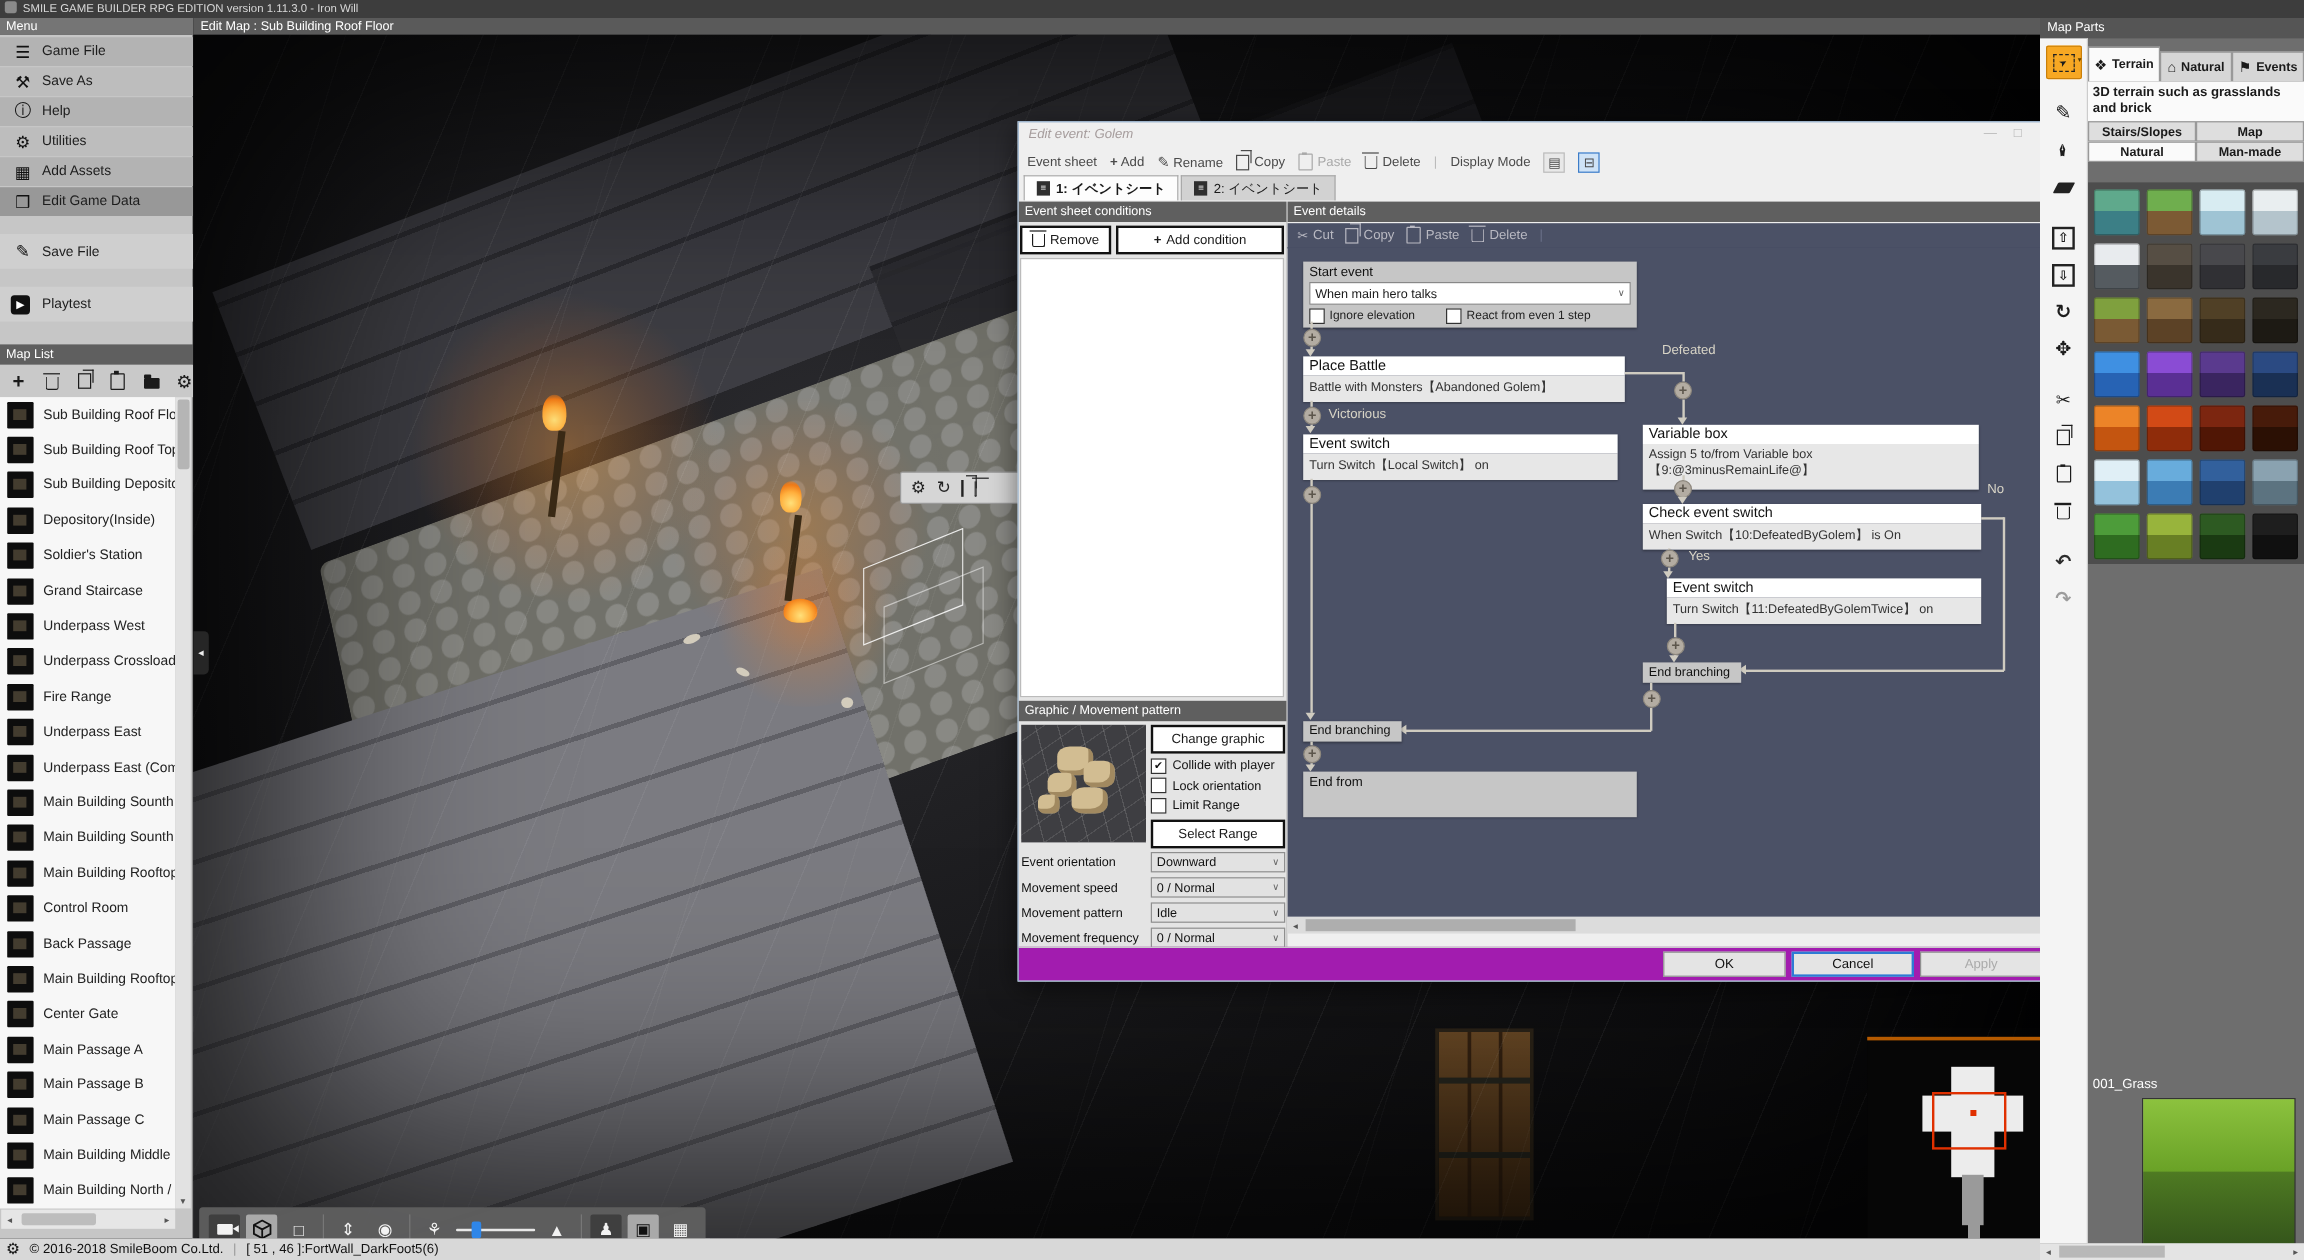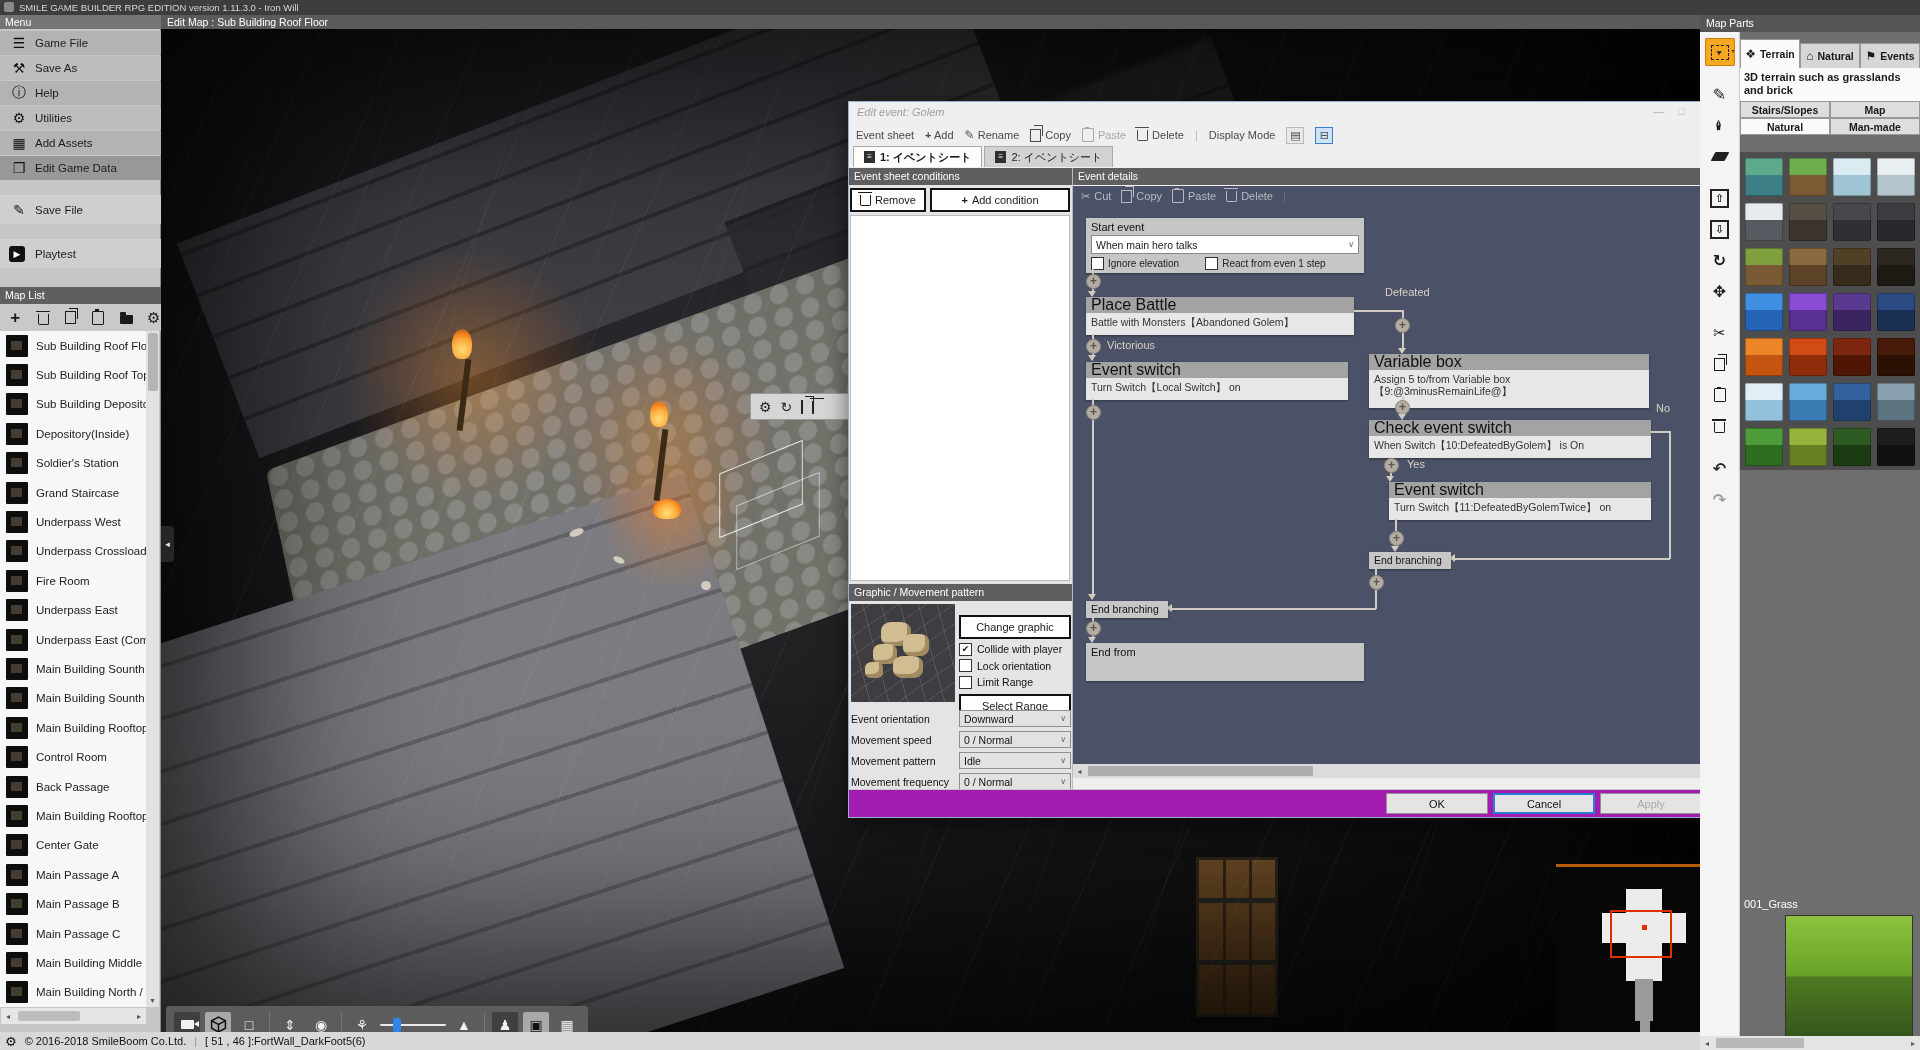--- a/index.html
+++ b/index.html
@@ -113,34 +113,34 @@
   .lp-hdr{position:absolute;left:0;top:0;right:0;height:17px;}
   .lp-btns{position:absolute;left:1px;top:20px;display:flex;gap:4px;}
   .btn-black{background:#fff;border:2px solid #111;font-size:11px;height:24px;display:flex;align-items:center;justify-content:center;gap:4px;box-sizing:border-box;}
   .lp-empty{position:absolute;left:1px;top:47px;width:220px;height:366px;background:#fff;border:1px solid #bbb;box-sizing:border-box;}
   .gm-hdr{position:absolute;left:0;top:416px;right:0;height:17px;}
   .gm-preview{position:absolute;left:2px;top:436px;width:104px;height:98px;background:#3e3e42;overflow:hidden;}
   .gm-preview::before{content:"";position:absolute;inset:0;background:
      repeating-linear-gradient(75deg,rgba(160,160,160,.25) 0 1px,transparent 1px 18px),
      repeating-linear-gradient(-35deg,rgba(160,160,160,.2) 0 1px,transparent 1px 16px);}
   .rock{position:absolute;background:#d2bd92;border-radius:35%;box-shadow:inset -4px -4px 0 rgba(120,95,55,.55);}
-  .gm-col{position:absolute;left:110px;top:436px;width:112px;margin-top:11px;}
+  .gm-col{position:absolute;left:110px;top:436px;width:112px;}
   .gm-check{display:flex;align-items:center;gap:5px;font-size:10.5px;margin-top:3.5px;color:#111;}
   .cb{width:11px;height:11px;border:1px solid #333;background:#fff;flex:0 0 auto;display:flex;align-items:center;justify-content:center;font-size:9px;}
   .gm-rows{position:absolute;left:2px;top:540px;width:220px;}
   .gm-row{display:flex;align-items:center;height:21px;}
   .gm-row .lbl{width:108px;font-size:10.5px;color:#111;}
   .sel{flex:1;height:17px;background:#e2e2e2;border:1px solid #8f8f8f;display:flex;align-items:center;justify-content:space-between;
        padding:0 4px;font-size:10.5px;box-sizing:border-box;color:#111;}
   .sel .ch{color:#666;font-size:8px;}
   .det-pane{position:absolute;left:224px;top:66px;right:0;bottom:27px;background:#efefef;}
   .det-tb{position:absolute;left:0;top:18px;right:0;height:20px;display:flex;align-items:center;gap:10px;padding-left:8px;color:#8a8a8a;font-size:11px;background:#4b5166;border-bottom:1px solid #3c425a;color:#b9b9c2;}
   .canvas{position:absolute;left:0;top:38px;width:631px;height:558px;background:#4b5166;overflow:hidden;}
   .node{position:absolute;box-shadow:0 1px 2px rgba(0,0,0,.35);}
-  .nt{background:#a3a3a3;color:#111;font-size:16px;padding:1px 5px;height:14px;line-height:13px;}
+  .nt{background:#ffffff;color:#111;font-size:12px;padding:1px 5px;height:14px;line-height:13px;}
   .nb{background:#e7e7e7;color:#333;font-size:10.5px;padding:3px 5px 5px;}
   .node.plain{background:#c6c6c6;padding:3px 5px;}
   .node.small{background:#c6c6c6;color:#111;font-size:10.5px;padding:1px 5px;height:15px;line-height:14px;box-sizing:content-box;}
   .start-sel{background:#fff;border:1px solid #888;height:17px;margin:2px 0 3px;display:flex;align-items:center;justify-content:space-between;padding:0 4px;font-size:10.5px;}
   .start-cbs{display:flex;gap:26px;font-size:10px;color:#222;}
   .flabel{position:absolute;color:#d8d4c6;font-size:11px;}
   .plus{position:absolute;width:15px;height:15px;border-radius:50%;background:#b3aca2;border:1px solid #8d877d;box-sizing:border-box;
         color:#5c564c;font-size:12px;line-height:12px;text-align:center;font-weight:bold;}
   .plus::before{content:"+";}
   .vl{position:absolute;width:1.5px;background:#cfcbc0;}
@@ -311,21 +311,21 @@
         <div class="mrow">
           <span class="mthumb"></span>
           <span class="mlabel">Underpass West</span>
         </div>
         <div class="mrow">
           <span class="mthumb"></span>
           <span class="mlabel">Underpass Crossload</span>
         </div>
         <div class="mrow">
           <span class="mthumb"></span>
-          <span class="mlabel">Fire Room</span>
+          <span class="mlabel">Fire Range</span>
         </div>
         <div class="mrow">
           <span class="mthumb"></span>
           <span class="mlabel">Underpass East</span>
         </div>
         <div class="mrow">
           <span class="mthumb"></span>
           <span class="mlabel">Underpass East (Coml</span>
         </div>
         <div class="mrow">

